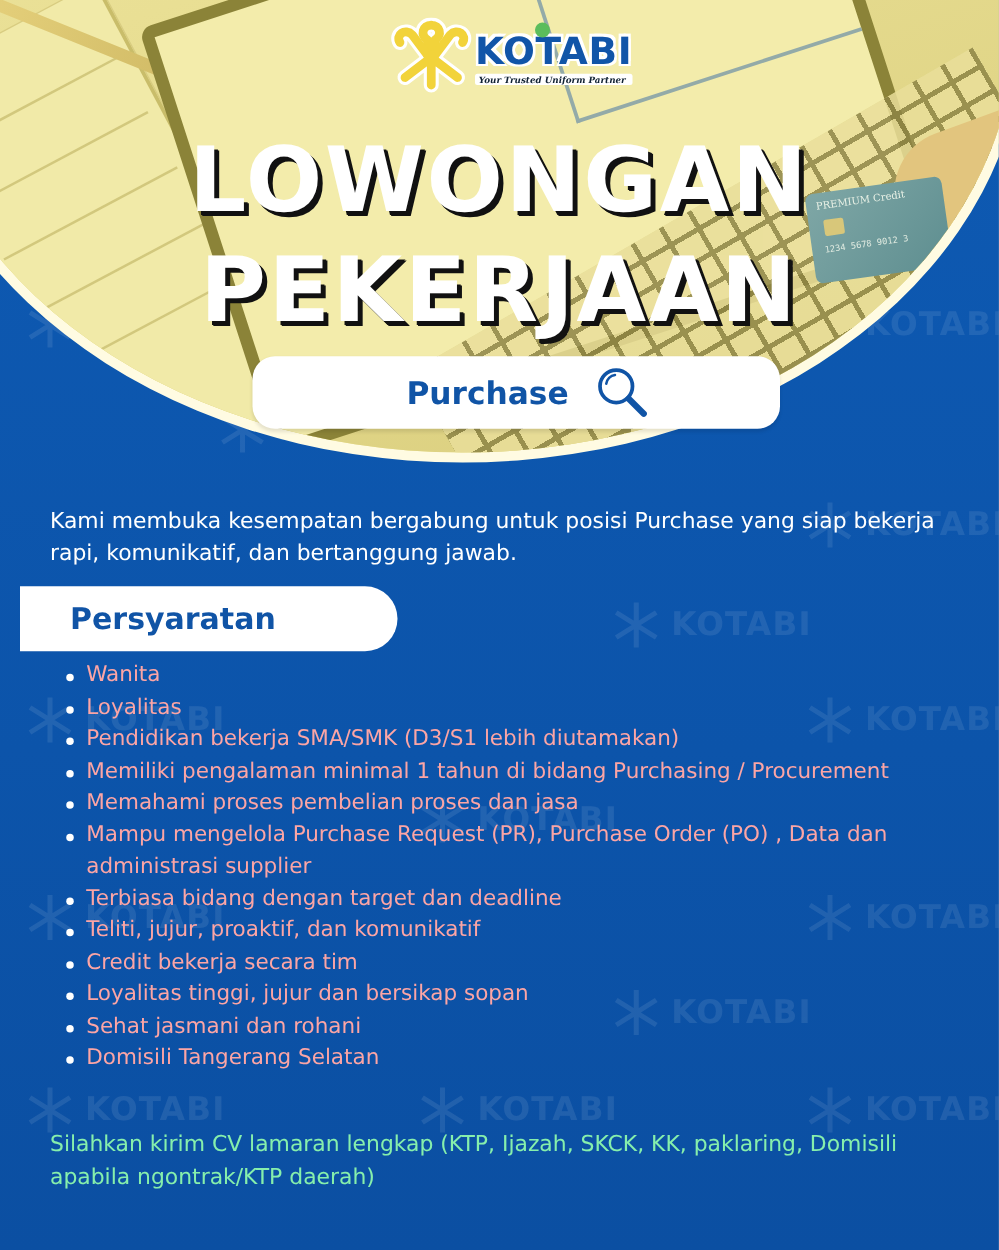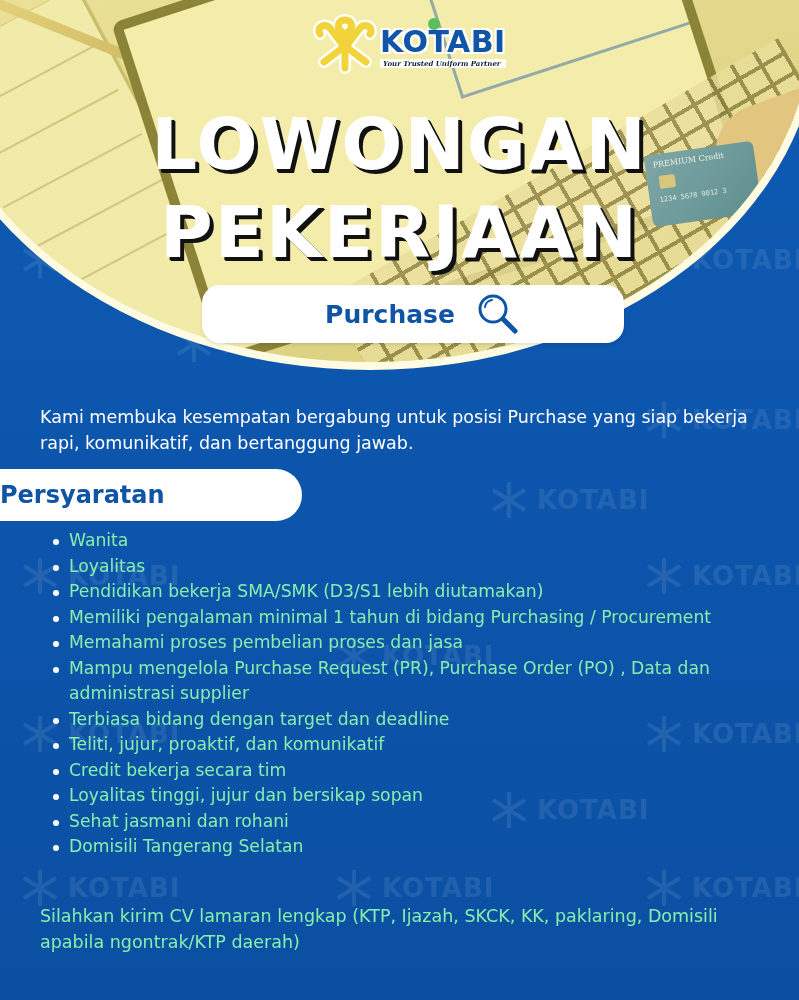--- a/index.html
+++ b/index.html
@@ -120,31 +120,31 @@
   .search-pill .search-icon { width: 46px; height: 46px; }
 
   
   .intro {
     position: absolute; left: 40px; top: 404px; width: 720px;
     font-family: "DejaVu Sans", sans-serif; font-size: 17.5px; line-height: 26px; color: #ffffff;
   }
 
   
   .section-tab {
-    position: absolute; left: 0; top: 469px; width: 302px; height: 52px;
+    position: absolute; left: 16px; top: 469px; width: 302px; height: 52px;
     background: #ffffff; border-radius: 0 26px 26px 0;
-    display: flex; align-items: center; 
+    display: flex; align-items: center; padding-left: 40px;
   }
   .section-tab span { font-family: "DejaVu Sans", sans-serif; font-weight: bold; font-size: 24px; color: #1054a6; }
 
   
   .req-list {
     position: absolute; left: 48px; top: 528px; width: 740px;
     list-style: none;
-    font-family: "DejaVu Sans", sans-serif; font-size: 17.2px; line-height: 25.5px; color: #86efac;
+    font-family: "DejaVu Sans", sans-serif; font-size: 17.2px; line-height: 25.5px; color: #fca5a5;
   }
   .req-list li { position: relative; padding-left: 21px; }
   .req-list li::before {
     content: ""; position: absolute; left: 5px; top: 11px; width: 6px; height: 6px; border-radius: 50%; background: #ffffff;
   }
 
   .closing {
     position: absolute; left: 40px; top: 903px; width: 730px;
     font-family: "DejaVu Sans", sans-serif; font-size: 17.5px; line-height: 26px; color: #86efac;
   }

